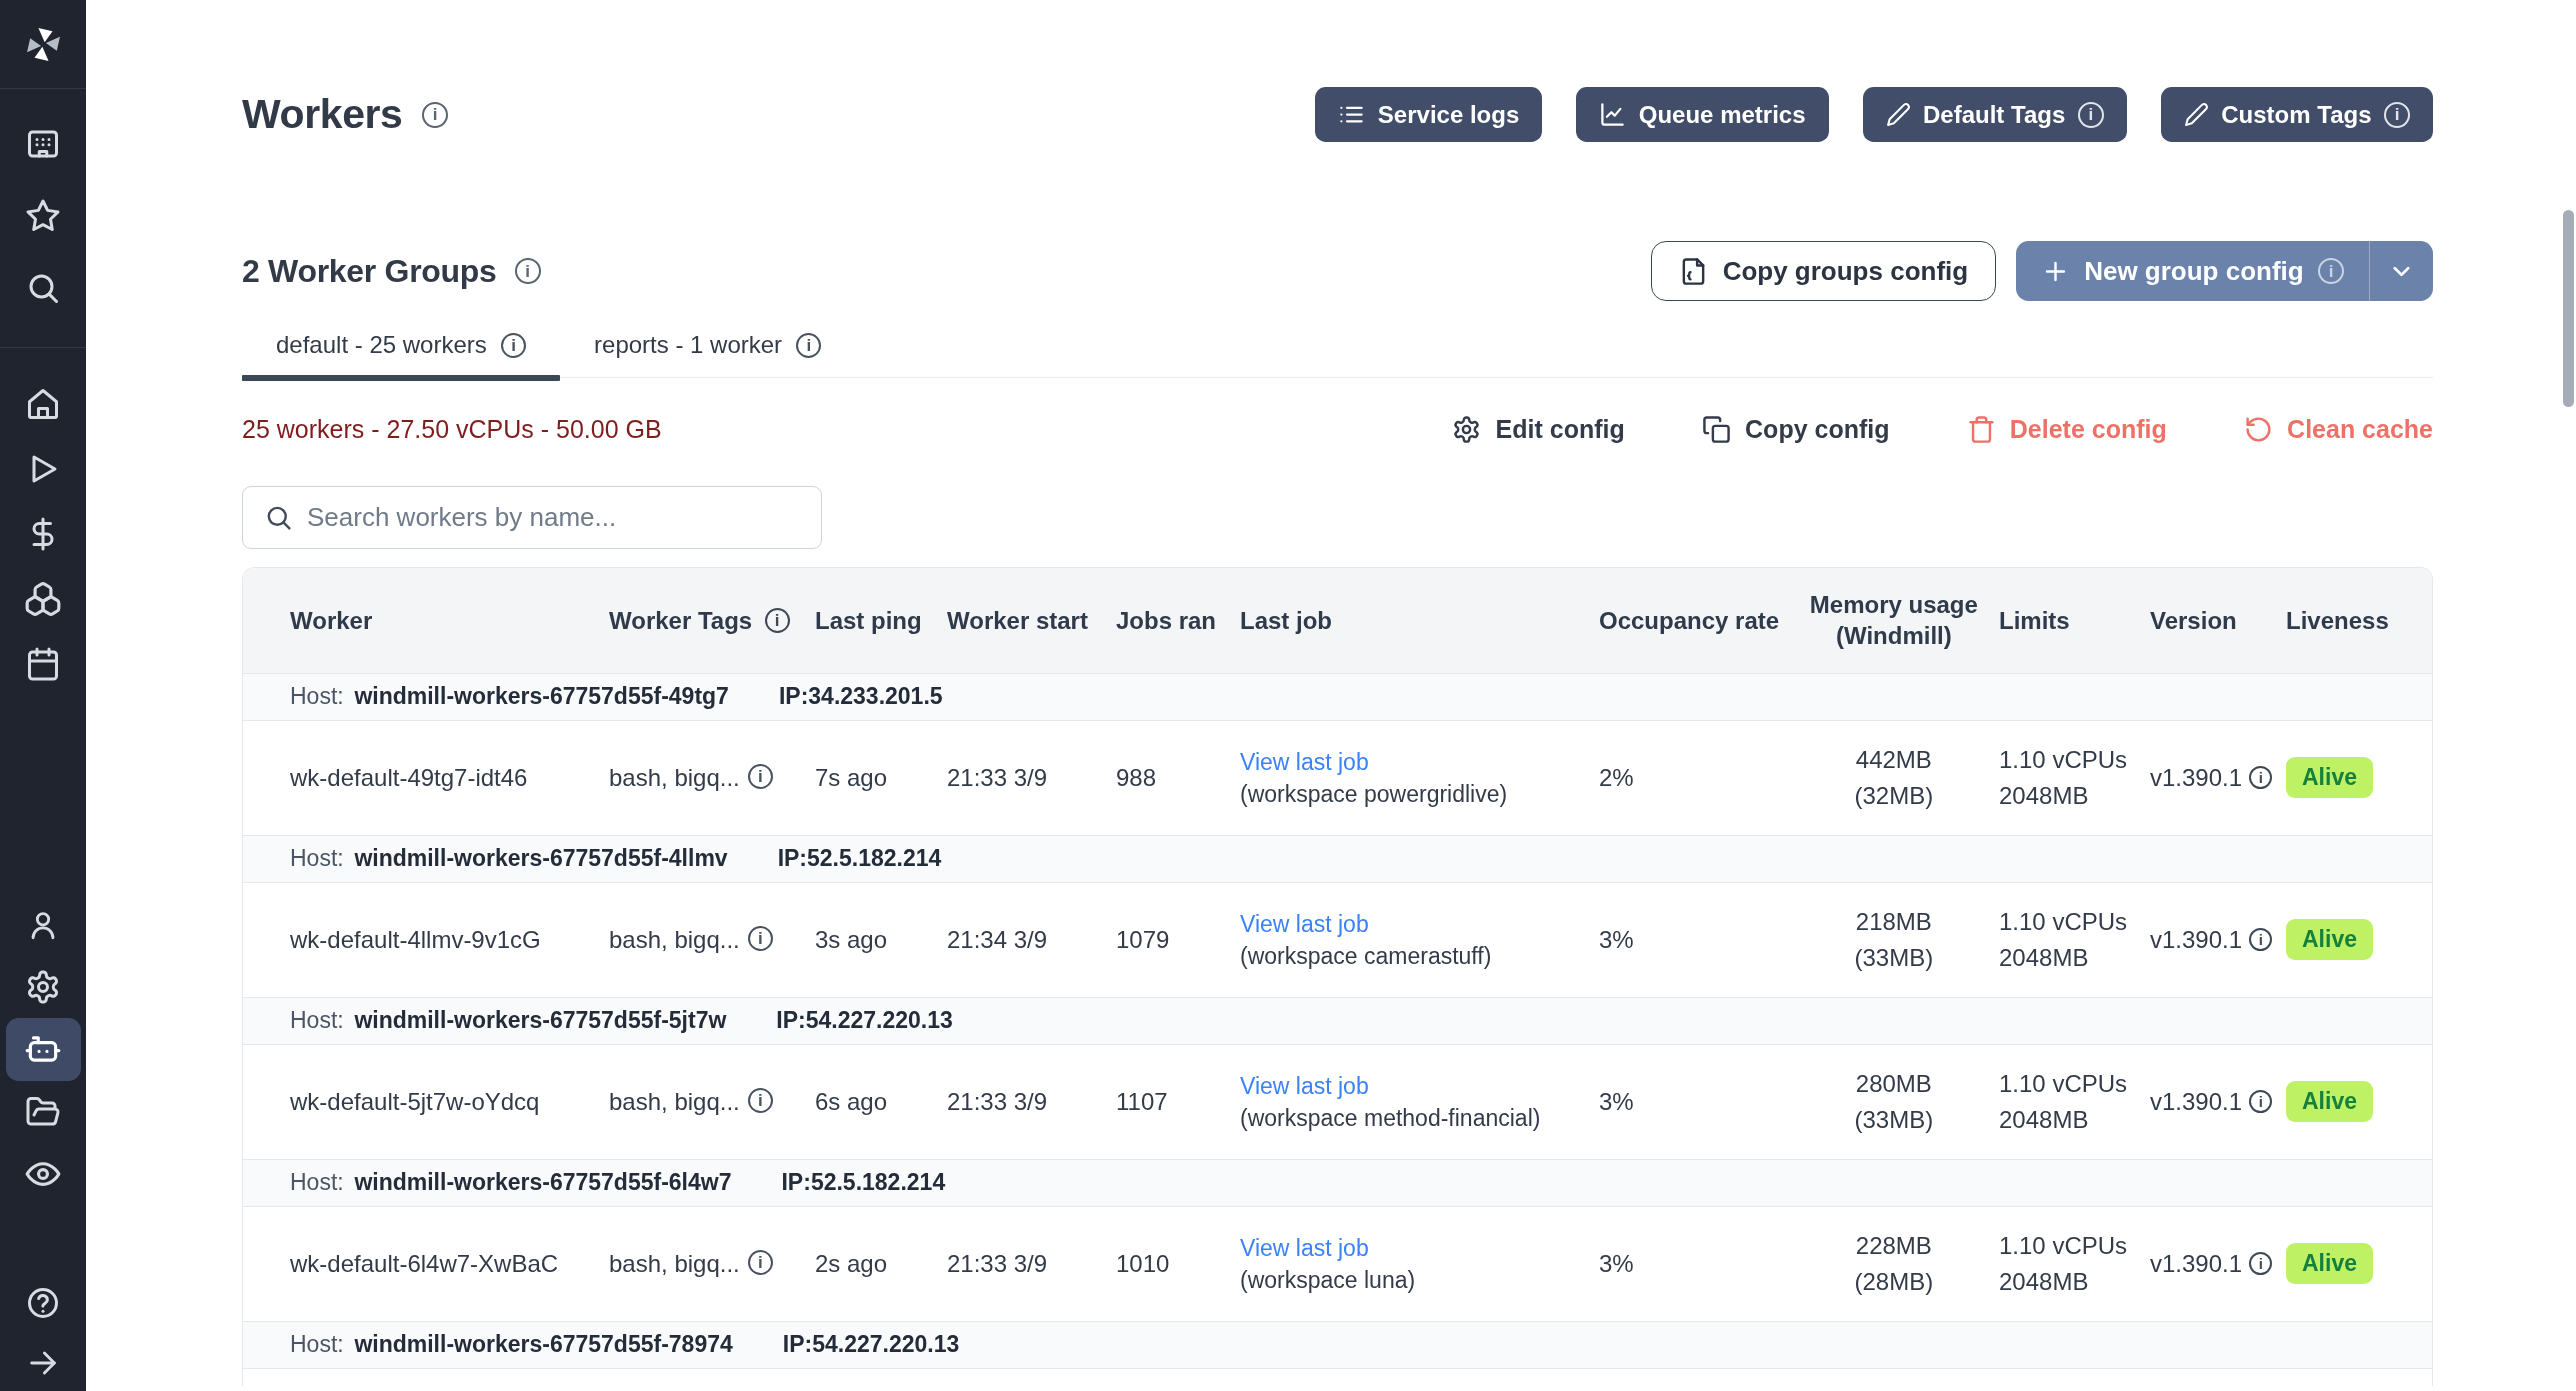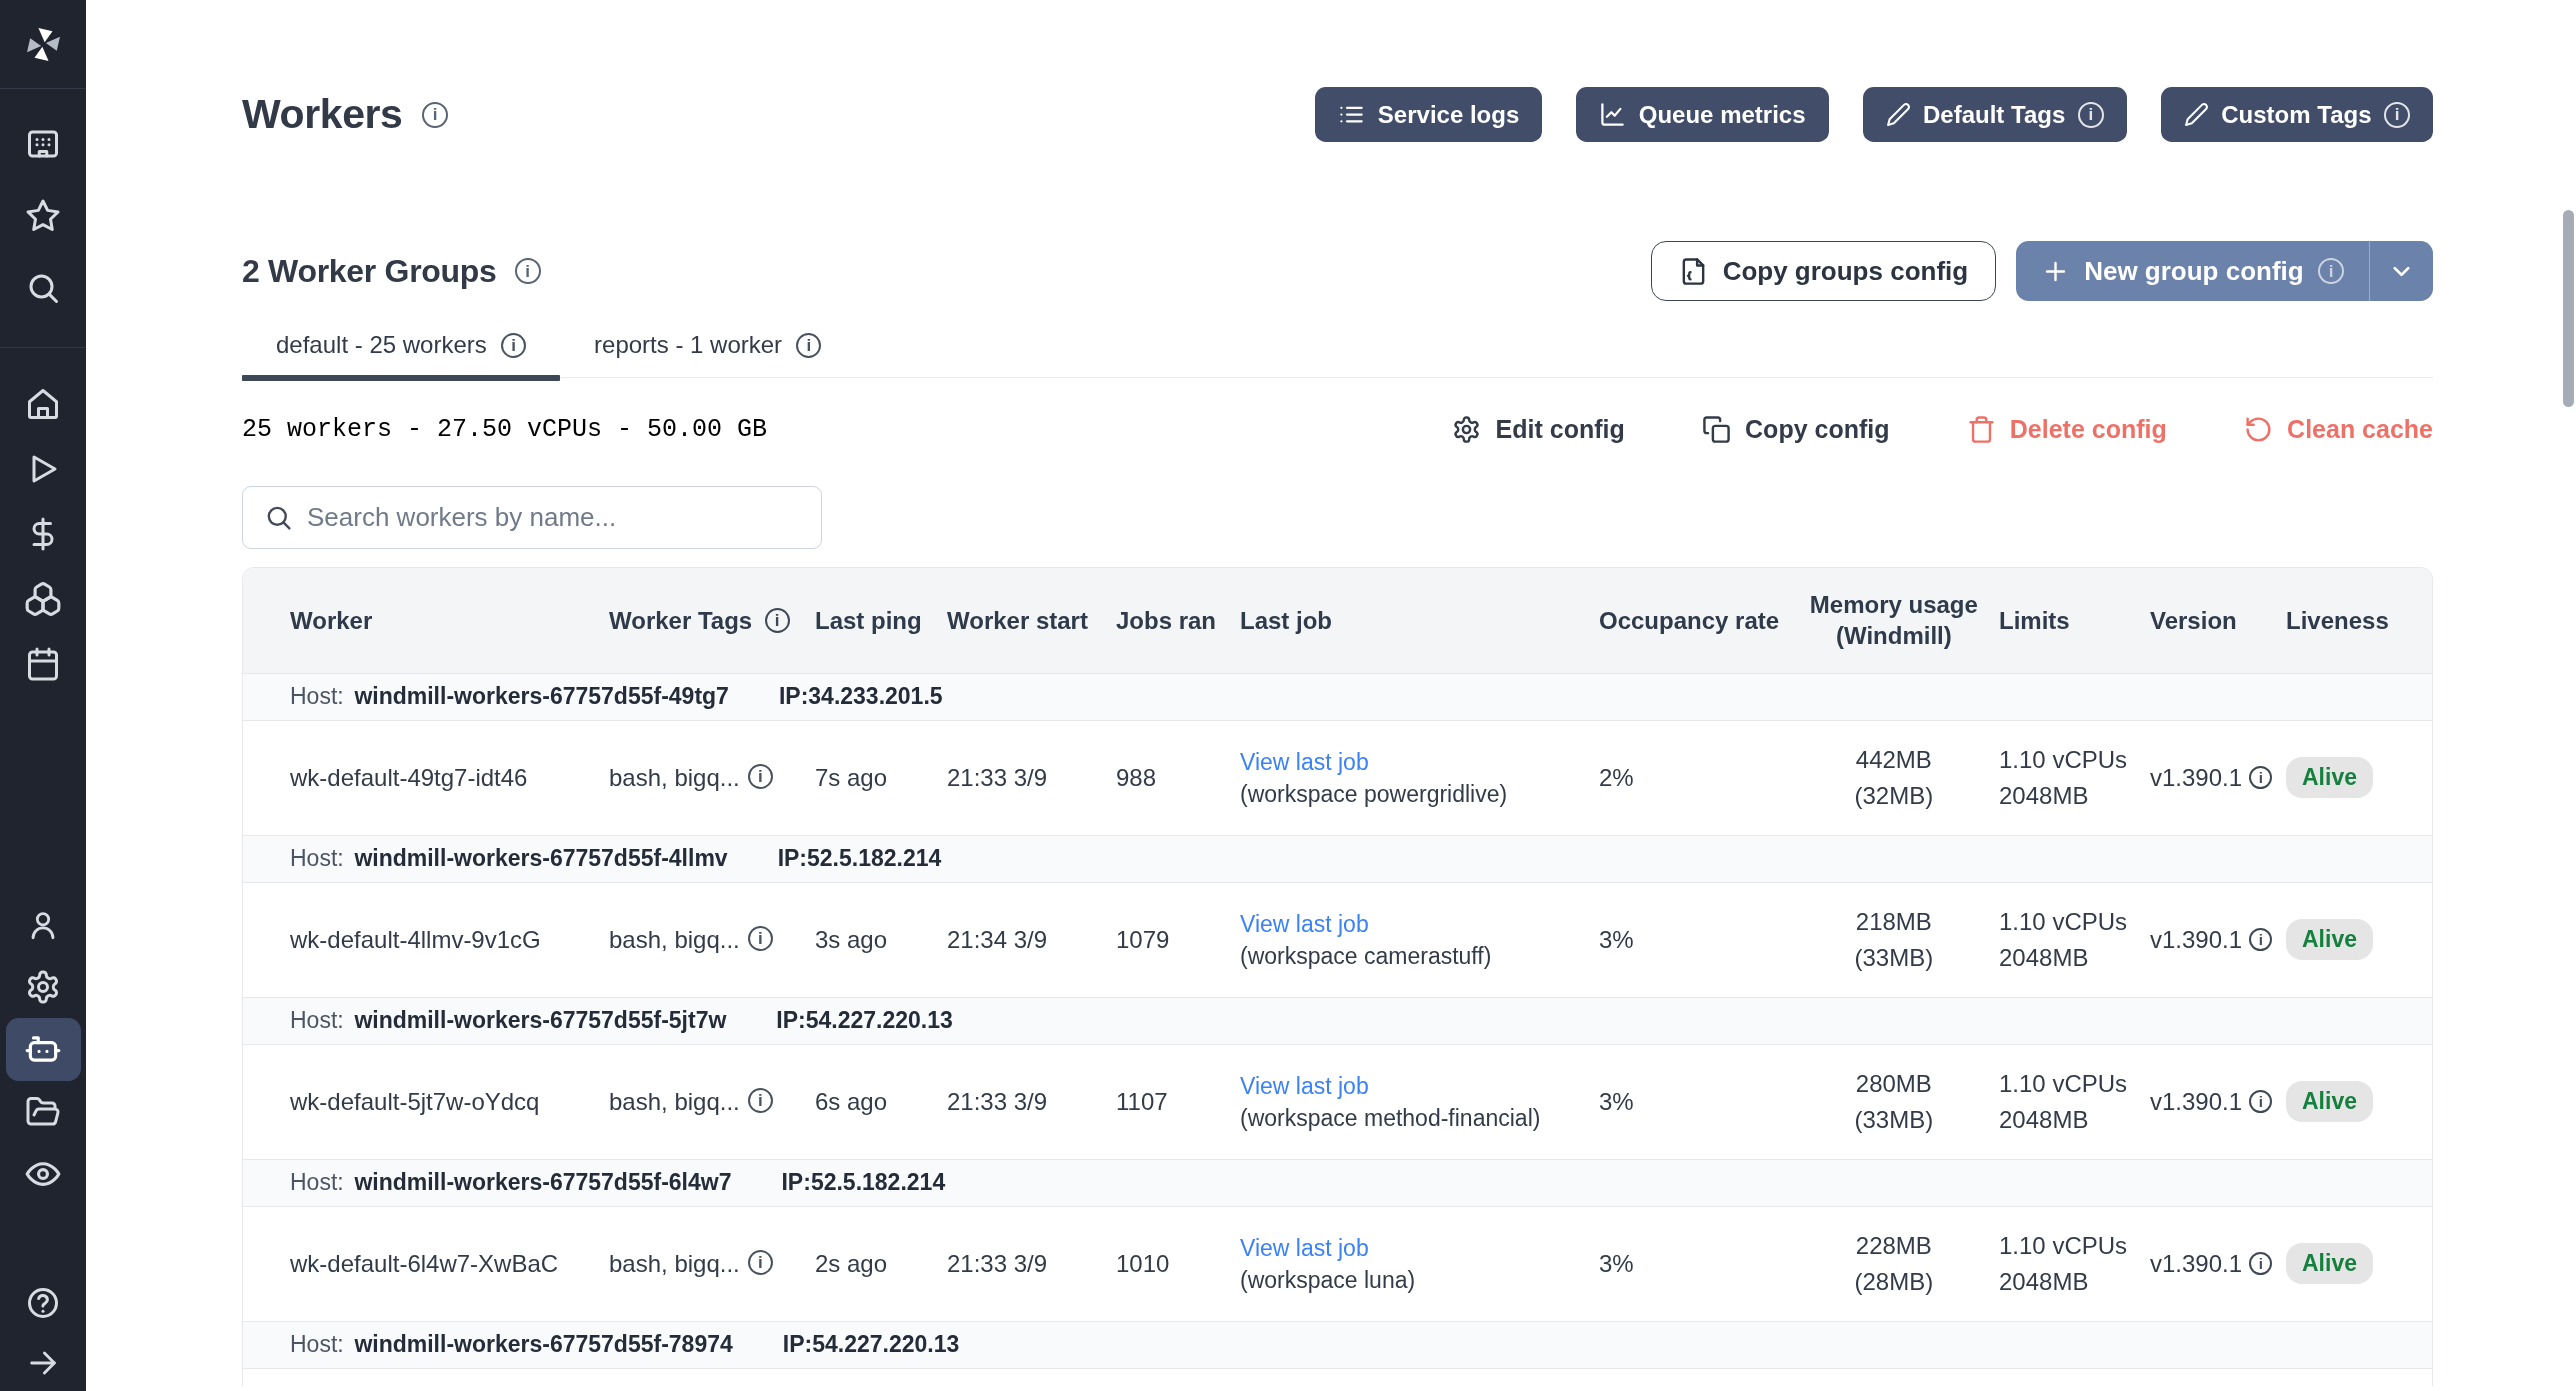--- a/index.html
+++ b/index.html
@@ -59,21 +59,21 @@
   .btn-primary svg { stroke:#fff; }
 
   .tabs { margin-top:30px; display:flex; border-bottom:1.8px solid #e8eaed; }
   .tab { display:flex; align-items:center; gap:14.3px; padding:0 34px 18px 34px;
     font-size:24px; color:#333b49; cursor:pointer; position:relative; }
   .tab .iinfo { border-color:#49525f; color:#49525f; width:25px; height:25px; }
   .tab.active::after { content:""; position:absolute; left:0; right:0; bottom:-3.6px; height:5.4px;
     background:#3d4756; border-radius:0.9px; }
 
   .summary-row { margin-top:19.7px; height:63px; display:flex; align-items:center; justify-content:space-between; }
-  .summary { font-size:25px; color:#000000; font-weight:500;font-family:Liberation Mono, monospace; }
+  .summary { font-size:25px; color:#7f1d1d; font-weight:500; }
   .cfg-actions { display:flex; gap:77px; }
   .cfg-link { display:flex; align-items:center; gap:14.3px; font-size:25px; font-weight:600;
     color:#333b49; background:none; border:none; font-family:inherit; cursor:pointer; }
   .cfg-link svg { stroke:#333b49; }
   .cfg-link.danger { color:#ee7168; }
   .cfg-link.danger svg { stroke:#ee7168; }
 
   .search-wrap { margin-top:25px; position:relative; width:580px;border-radius:23px; }
   .search-wrap input { width:100%; height:63px; border:1.8px solid #cdd3dc; border-radius:9px;
     padding:0 21.5px 0 64px; font-size:26px; color:#333b49; font-family:inherit; outline:none; }
@@ -101,22 +101,22 @@
   .wrow { height:114px; font-size:24px; color:#333b49; background:#fff; }
   .cell { padding-right:14.3px; }
   .c-tags { display:flex; align-items:flex-start; gap:8px; }
   .c-tags .iinfo { width:25px; height:25px; border-color:#49525f; color:#49525f; }
   .c-lastjob { line-height:1.4; }
   .joblink { color:#3b82f6; text-decoration:none; font-size:23px; }
   .ws { color:#333b49; font-size:23px; }
   .c-mem div, .c-lim div { line-height:1.5; }
   .c-ver { display:flex; align-items:center; gap:7.2px; }
   .c-ver .iinfo { border-color:#3f4956; color:#3f4956; }
-  .badge { display:inline-block; background:#e5e5e5; color:#15803d; font-size:23px; font-weight:600;
-    padding:7.2px 16px; border-radius:16px; }
+  .badge { display:inline-block; background:#bef264; color:#15803d; font-size:23px; font-weight:600;
+    padding:7.2px 16px; border-radius:9px; }
   .filler { height:36px; background:#fff; }
 
   .scrollthumb { position:absolute; right:1.8px; top:210px; width:11.6px; height:197px;
     background:#a6acb6; border-radius:6.3px; }
 </style>
 </head>
 <body>
 
 <div class="page">
 

